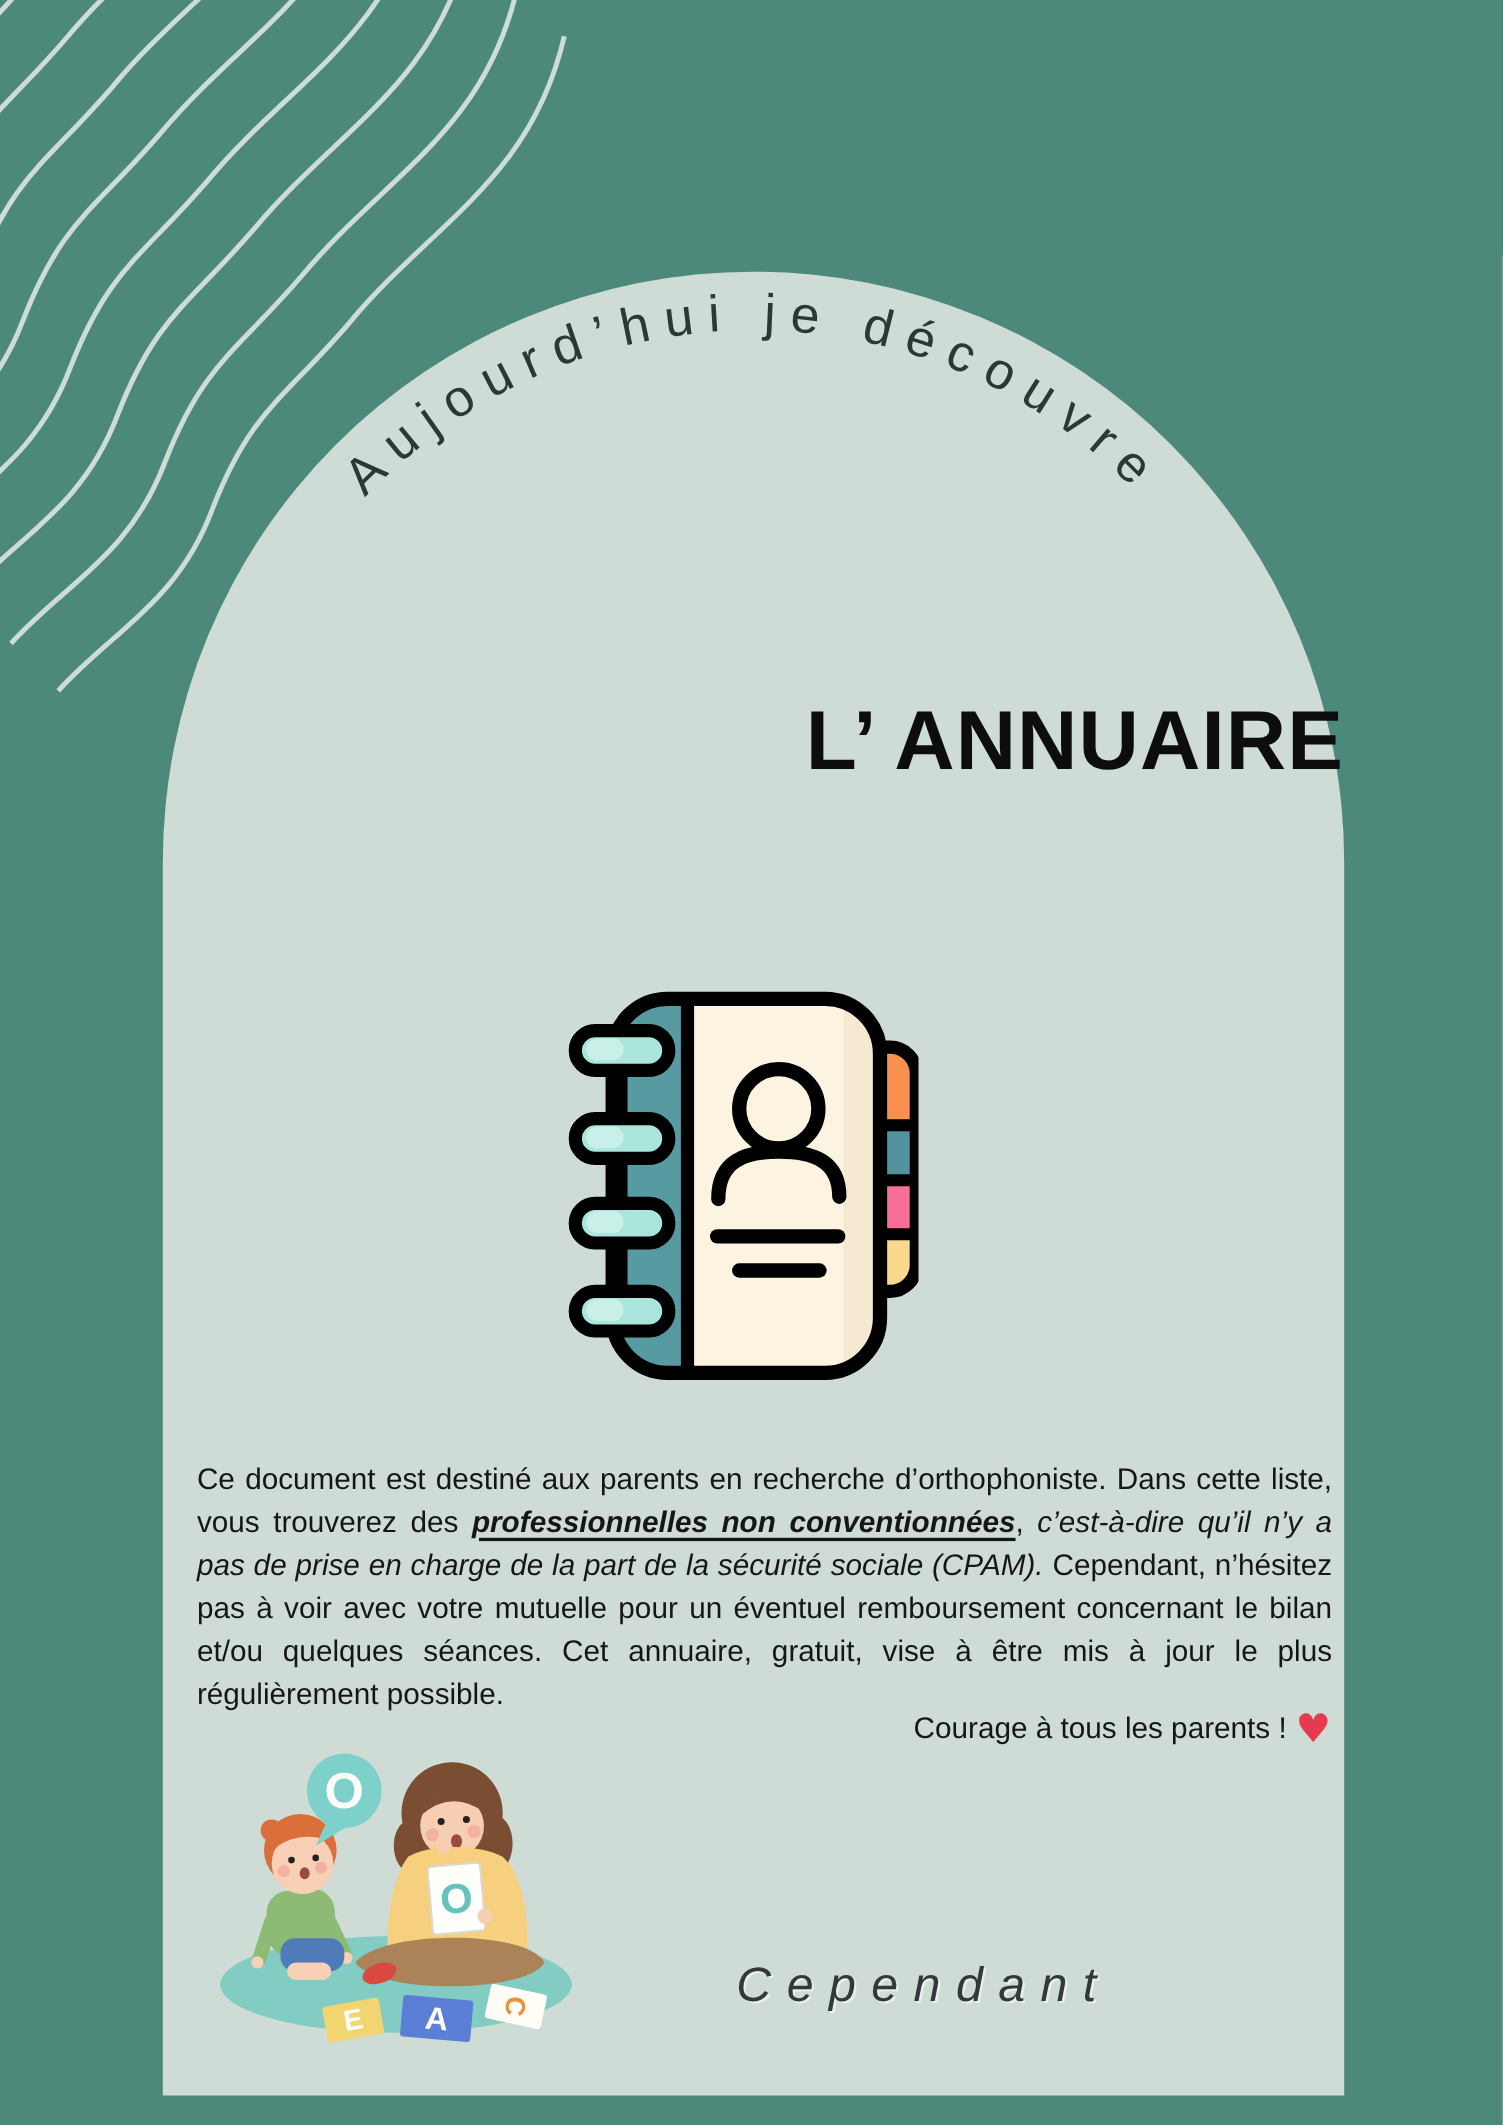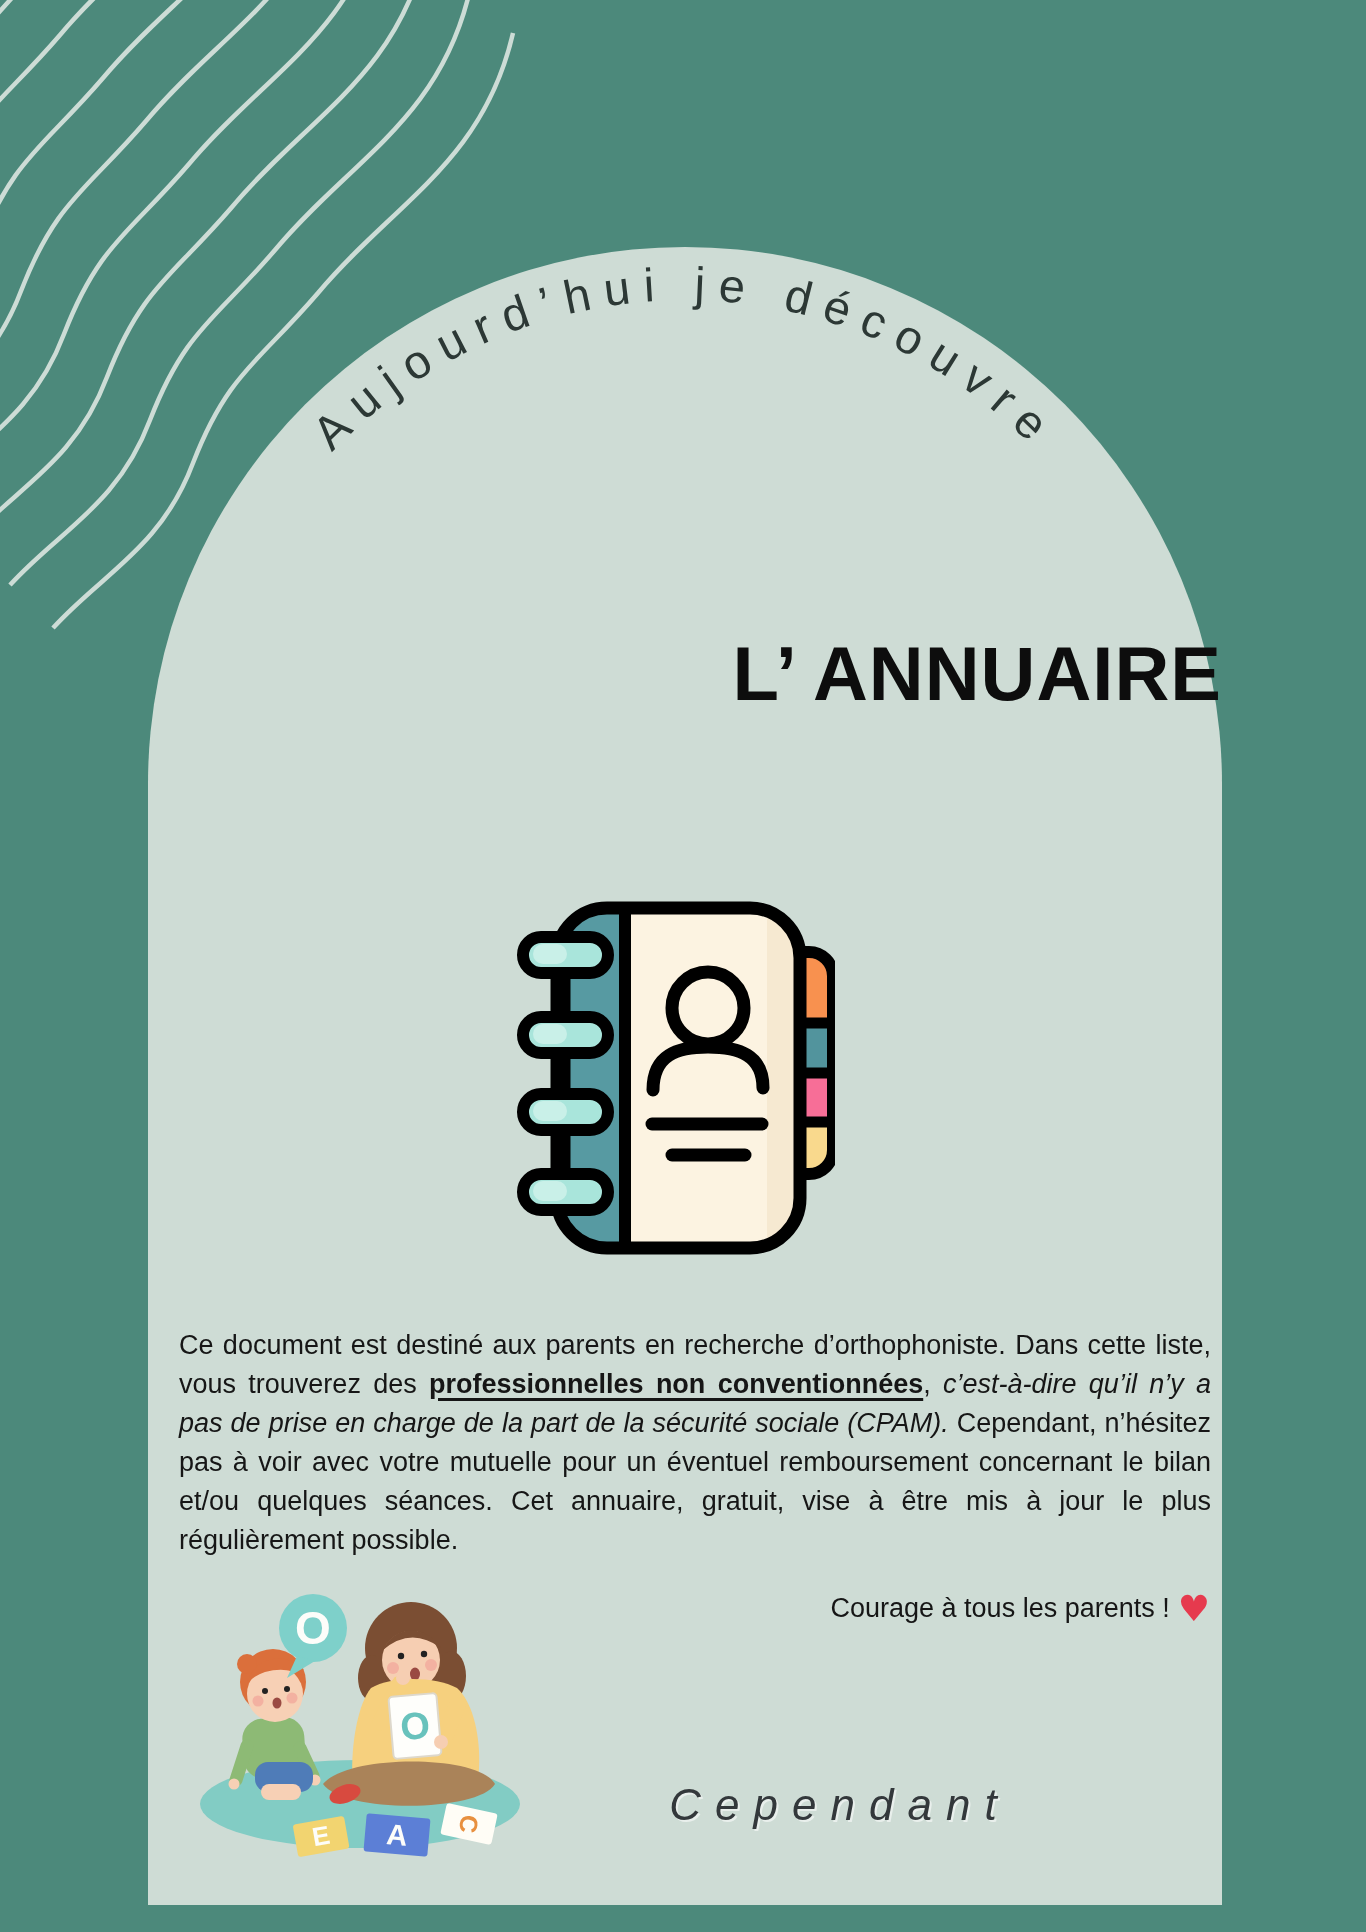--- a/index.html
+++ b/index.html
@@ -42,32 +42,32 @@
     left:179px;top:1326px;
     width:1032px;
     font-size:27px;
     line-height:39px;
     color:#161616;
     text-align:justify;
     margin:0;
   }
   .paragraph .hl{
     font-weight:700;
+    font-style:italic;
     text-decoration:underline;
     text-decoration-thickness:2.5px;
     text-underline-offset:5px;
   }
   .paragraph .it{font-style:italic;}
   .courage{
     position:absolute;
     right:156px;top:1552px;
     font-size:27px;
     color:#161616;
     text-align:right;
-    margin-top:36px;
   }
   .courage .heart{
     color:#E63A4E;
     font-size:36px;
     vertical-align:-4px;
     margin-left:8px;
     font-family:"DejaVu Sans",sans-serif;
   }
   .illustration{position:absolute;left:195px;top:1588px;}
   .brand{

